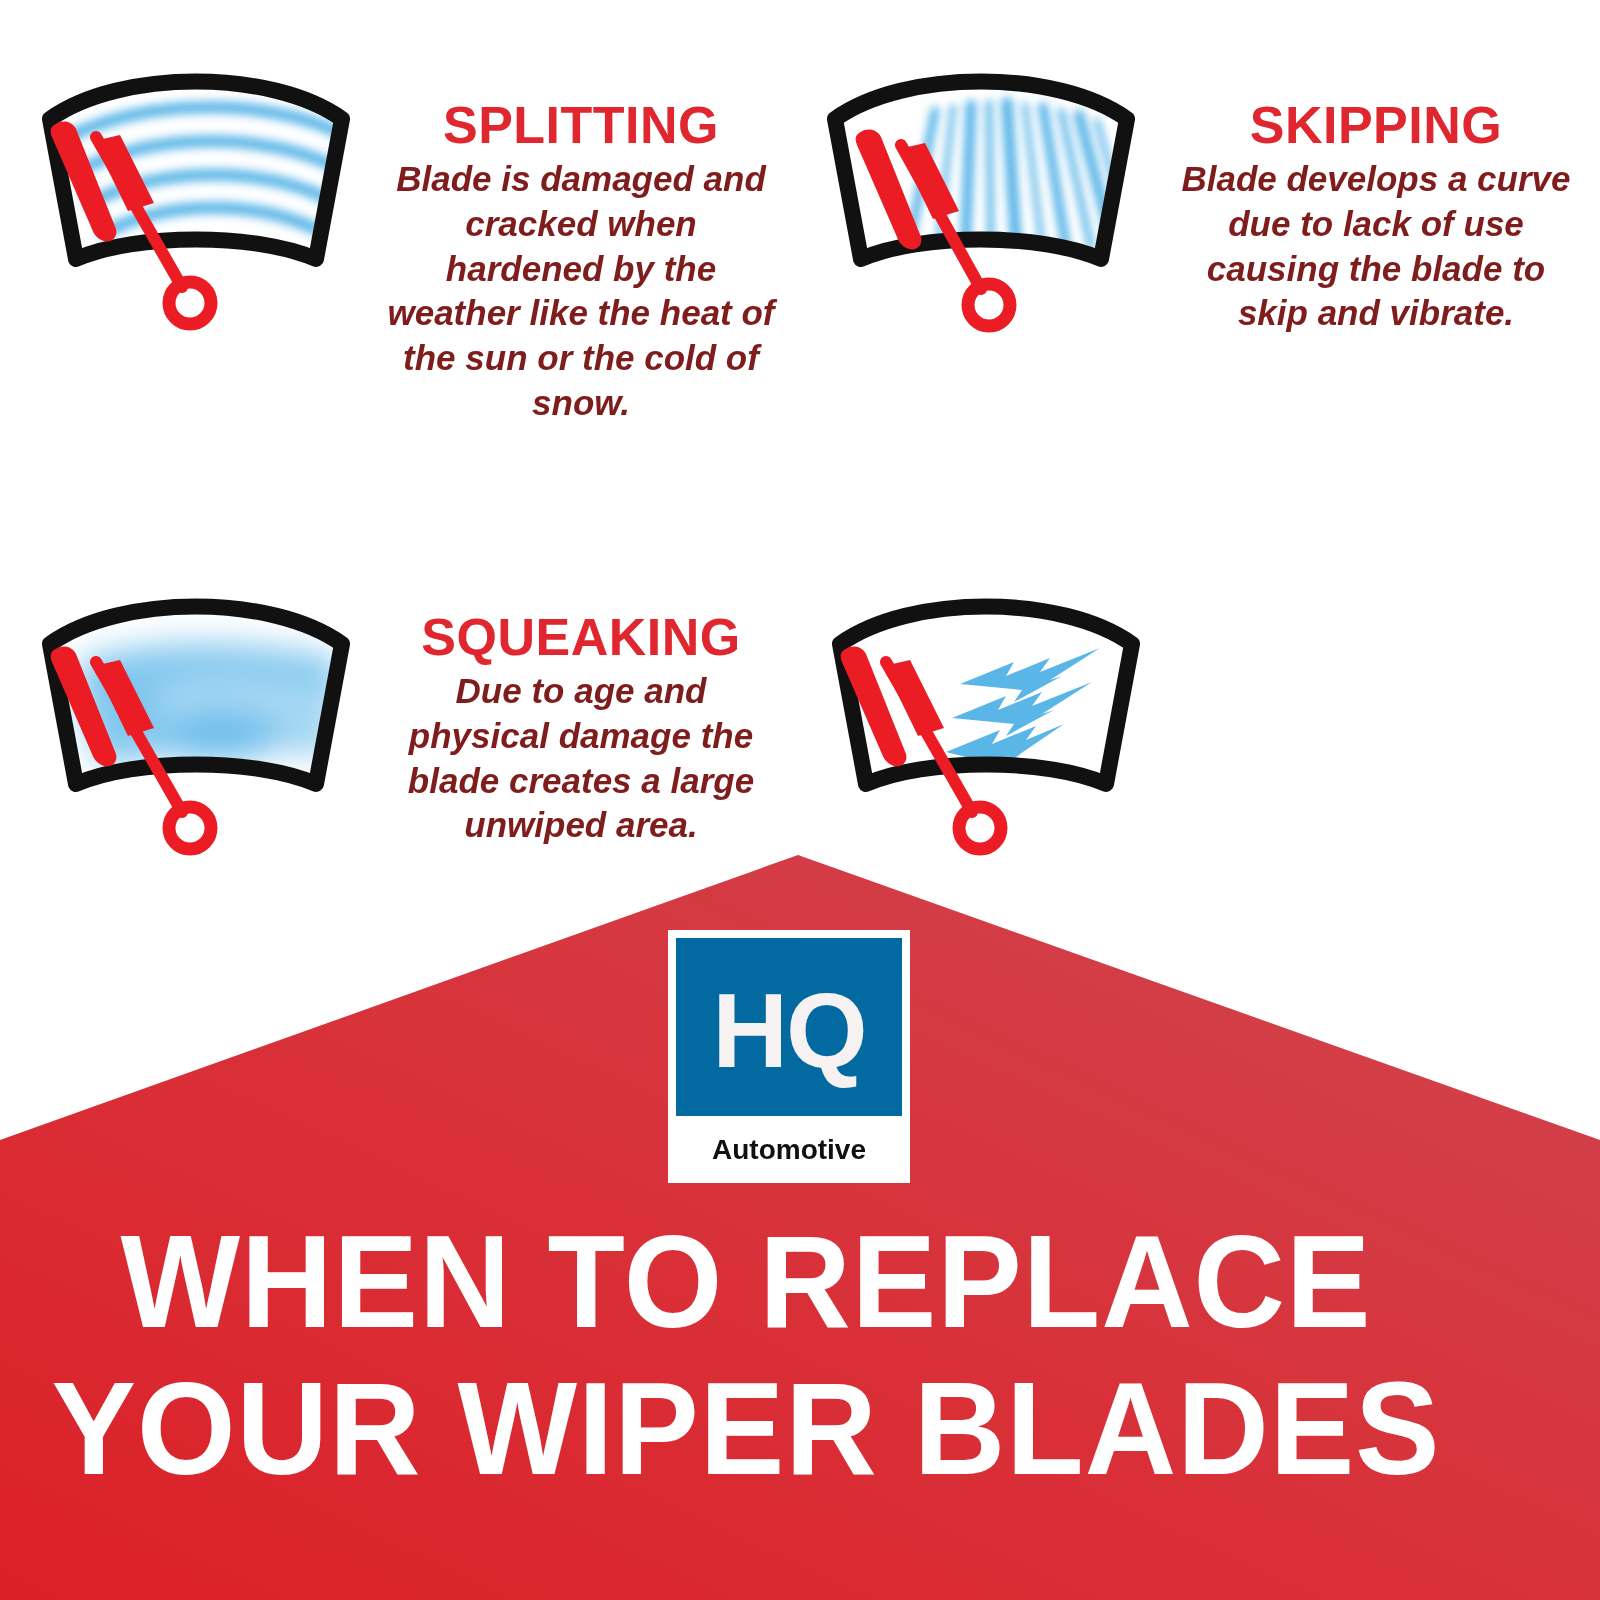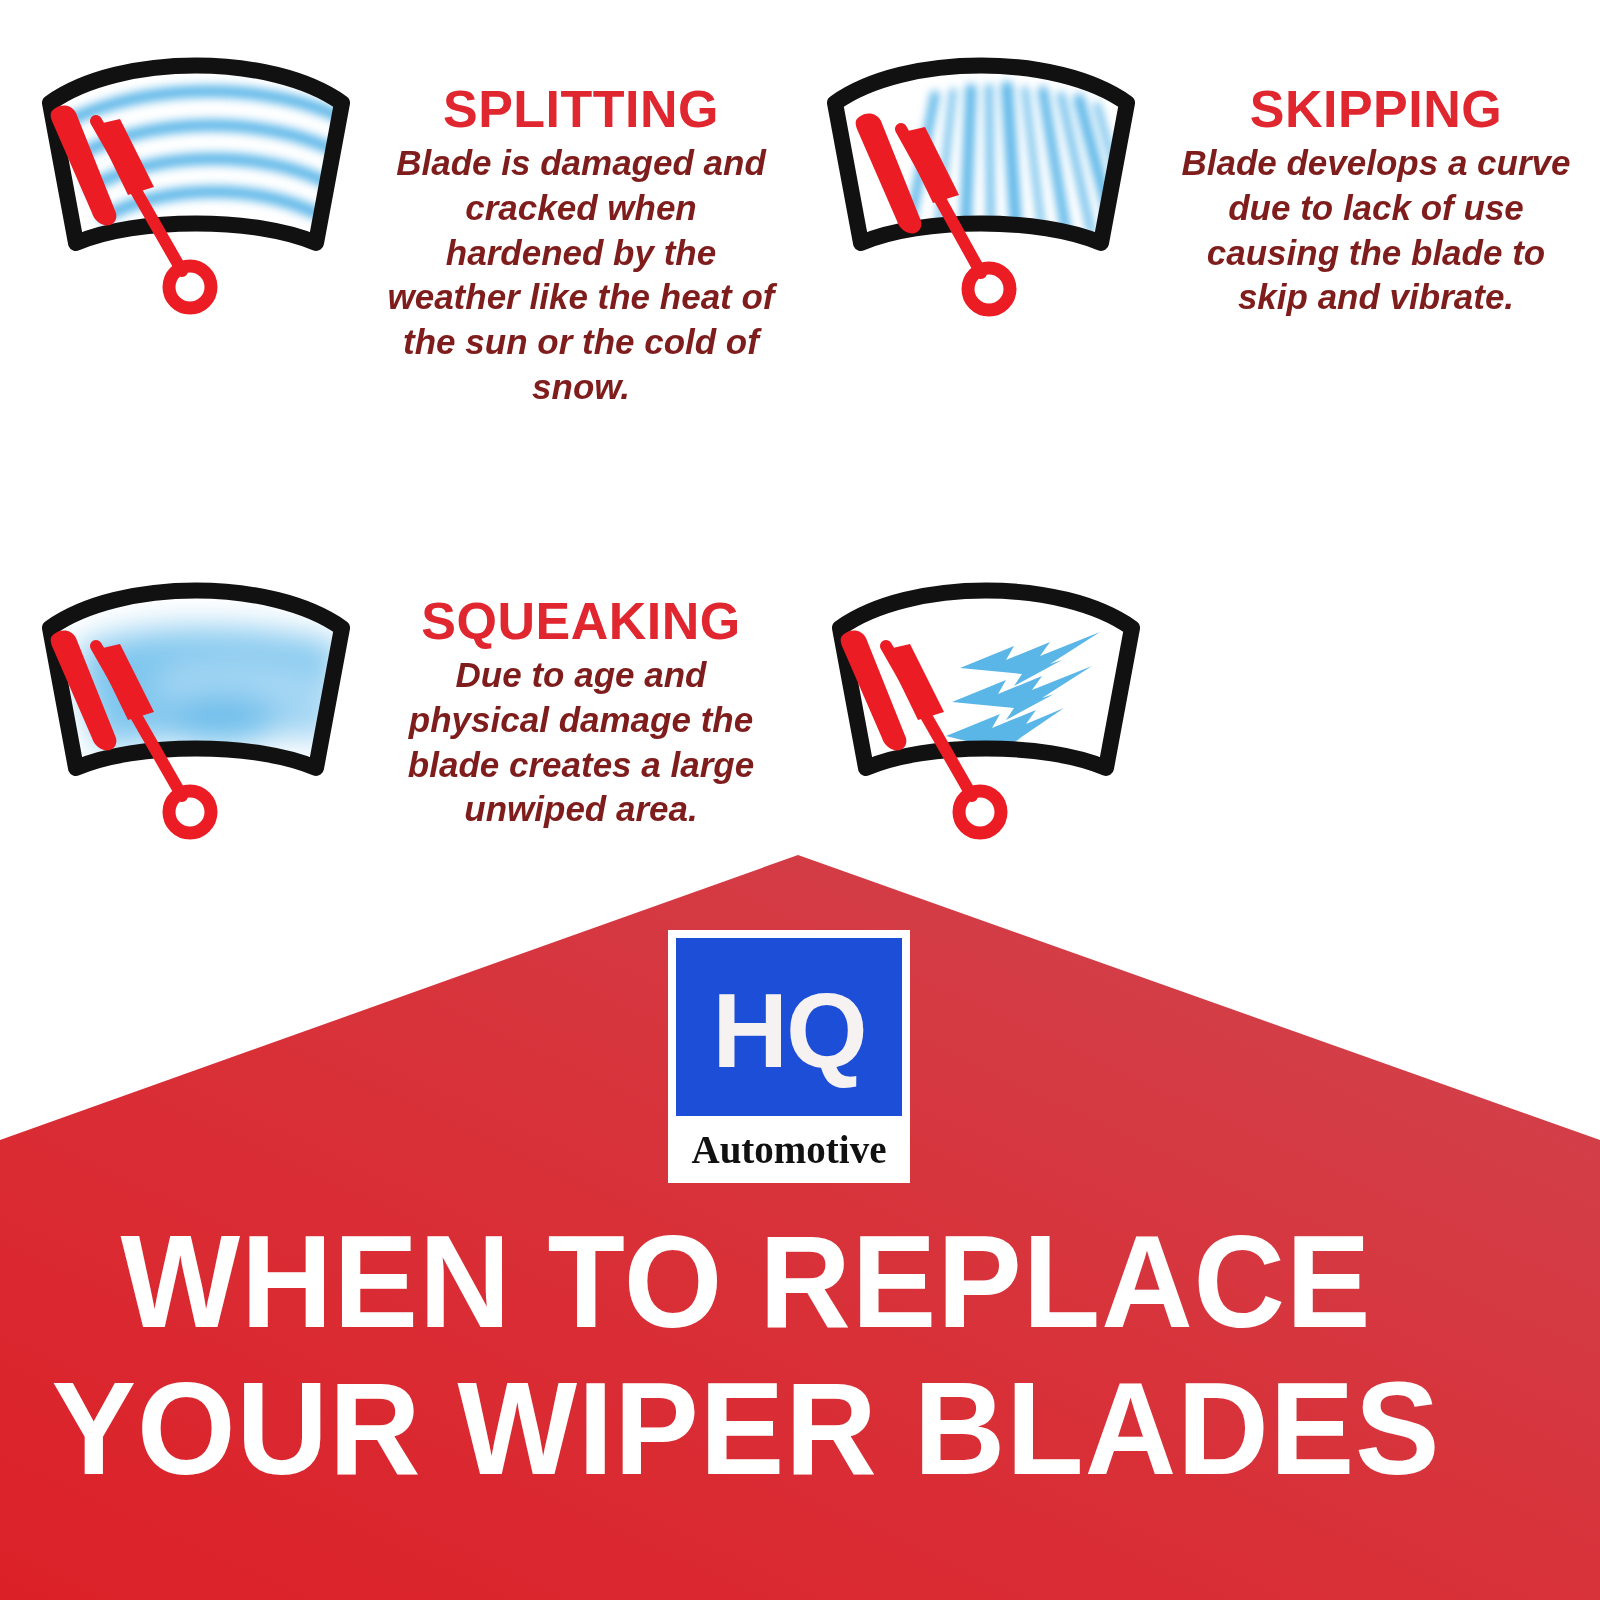--- a/index.html
+++ b/index.html
@@ -16,21 +16,21 @@
     width: 1600px;
     height: 1600px;
     background: #ffffff;
     overflow: hidden;
   }
 
   
   .panels {
     position: absolute;
     left: 0;
-    top: 0;
+    top: 16px;
     width: 1344px;
     height: 850px;
     padding-left: 28px;
   }
   .panel {
     position: absolute;
     display: flex;
     flex-direction: row;
     align-items: flex-start;
   }
@@ -94,43 +94,43 @@
     width: 242px;
     height: 253px;
     background: #ffffff;
     box-sizing: border-box;
     padding: 8px 8px 0 8px;
     display: flex;
     flex-direction: column;
   }
   .logo-sq {
     flex: 0 0 178px;
-    background: #1d4ed8;
+    background: #0369a1;
     display: flex;
     align-items: center;
     justify-content: center;
   }
   .logo-hq {
     color: #F6F2F2;
     font-family: "Liberation Sans", sans-serif;
     font-weight: bold;
     font-size: 105px;
     line-height: 1;
     letter-spacing: -2px;
     margin-top: 6px;
   }
   .logo-sub {
     flex: 1 1 auto;
     display: flex;
     align-items: center;
     justify-content: center;
     color: #111111;
-    font-family: Liberation Serif, serif;
-    font-weight: bold;
-    font-size: 39px;
+    font-family: Liberation Sans, sans-serif;
+    font-weight: bold;
+    font-size: 28px;
     line-height: 1;
   }
 
   
   .headline {
     position: absolute;
     left: 0;
     top: 1215px;
     width: 1492px;
     text-align: center;

